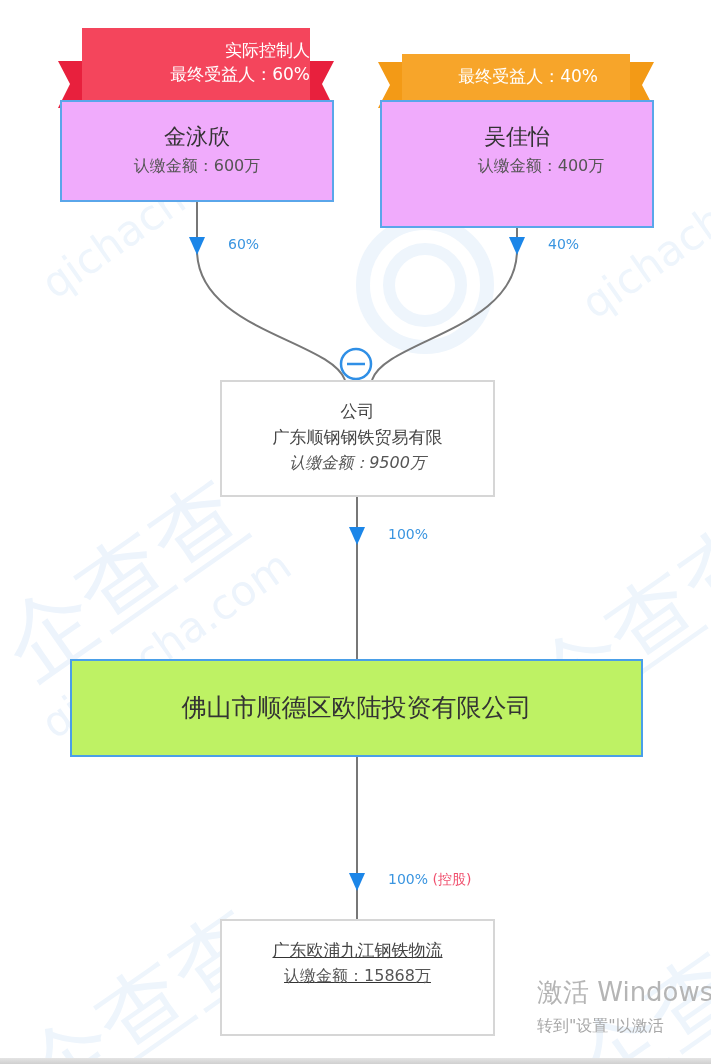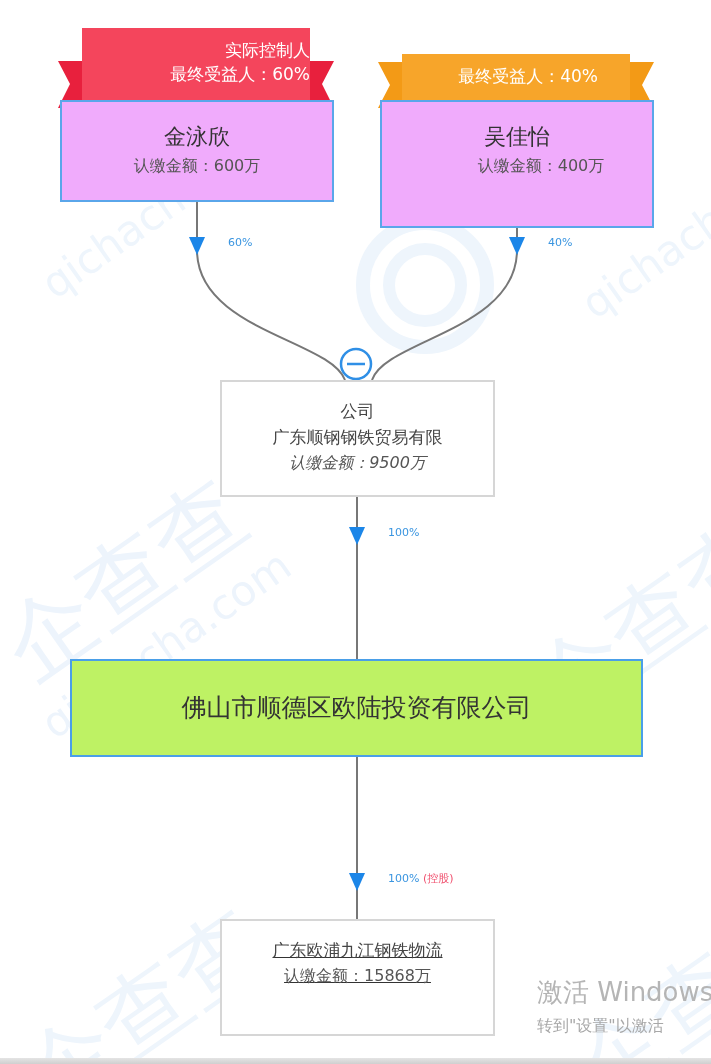--- a/index.html
+++ b/index.html
@@ -21,21 +21,21 @@
   }
   .main-node {
     background:#bef264; border:2px solid #4a9fe8;
   }
   .name { font-size:22px; color:#333; }
   .amount { font-size:16px; color:#555; }
   .cname { font-size:17px; color:#444; line-height:26px; }
   .ribbon {
     position:absolute; text-align:right; color:#fff; font-size:17px; line-height:24px;
   }
-  .pct { position:absolute; color:#3a95e0; font-size:11px; }
+  .pct { position:absolute; color:#3a95e0; font-size:14px; }
   .ctrl { color:#f0506e; }
   .arrow {
     position:absolute; width:0; height:0;
     border-left:8px solid transparent; border-right:8px solid transparent;
     border-top:18px solid #1c86e8;
   }
   .vline { position:absolute; width:2px; background:#777; }
   .win-activate { position:absolute; color:#b5b5b5; white-space:nowrap; }
 </style>
 </head>

